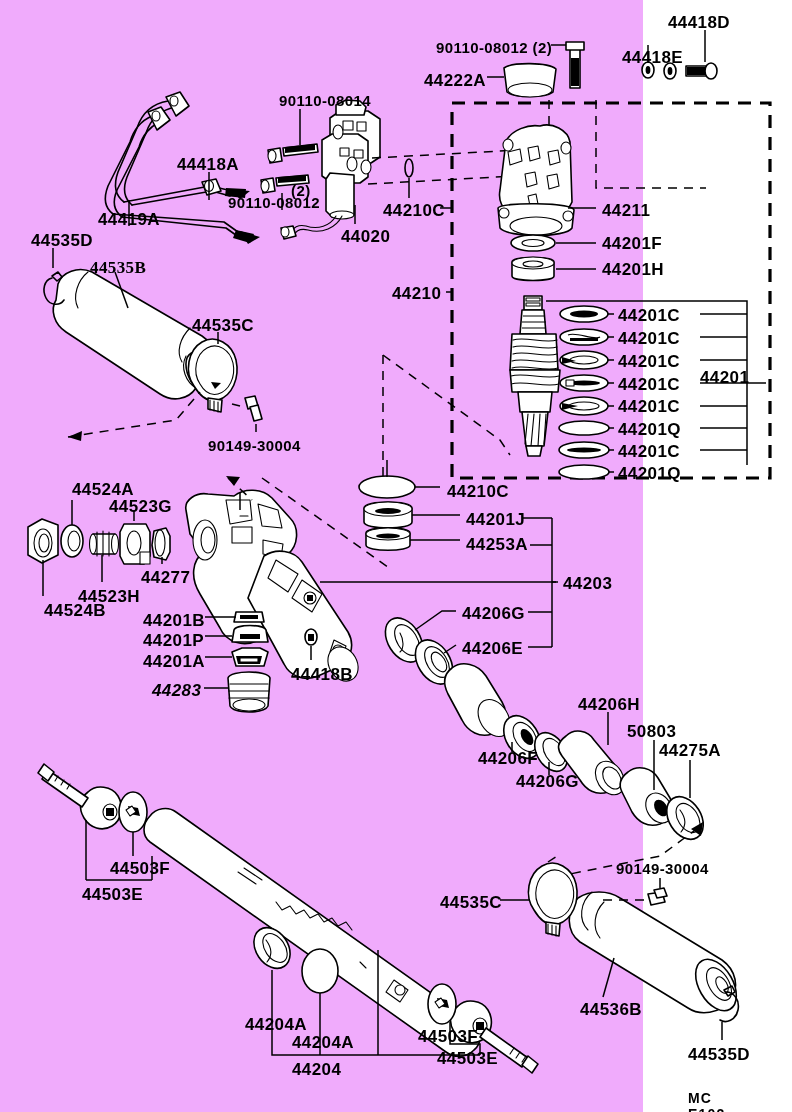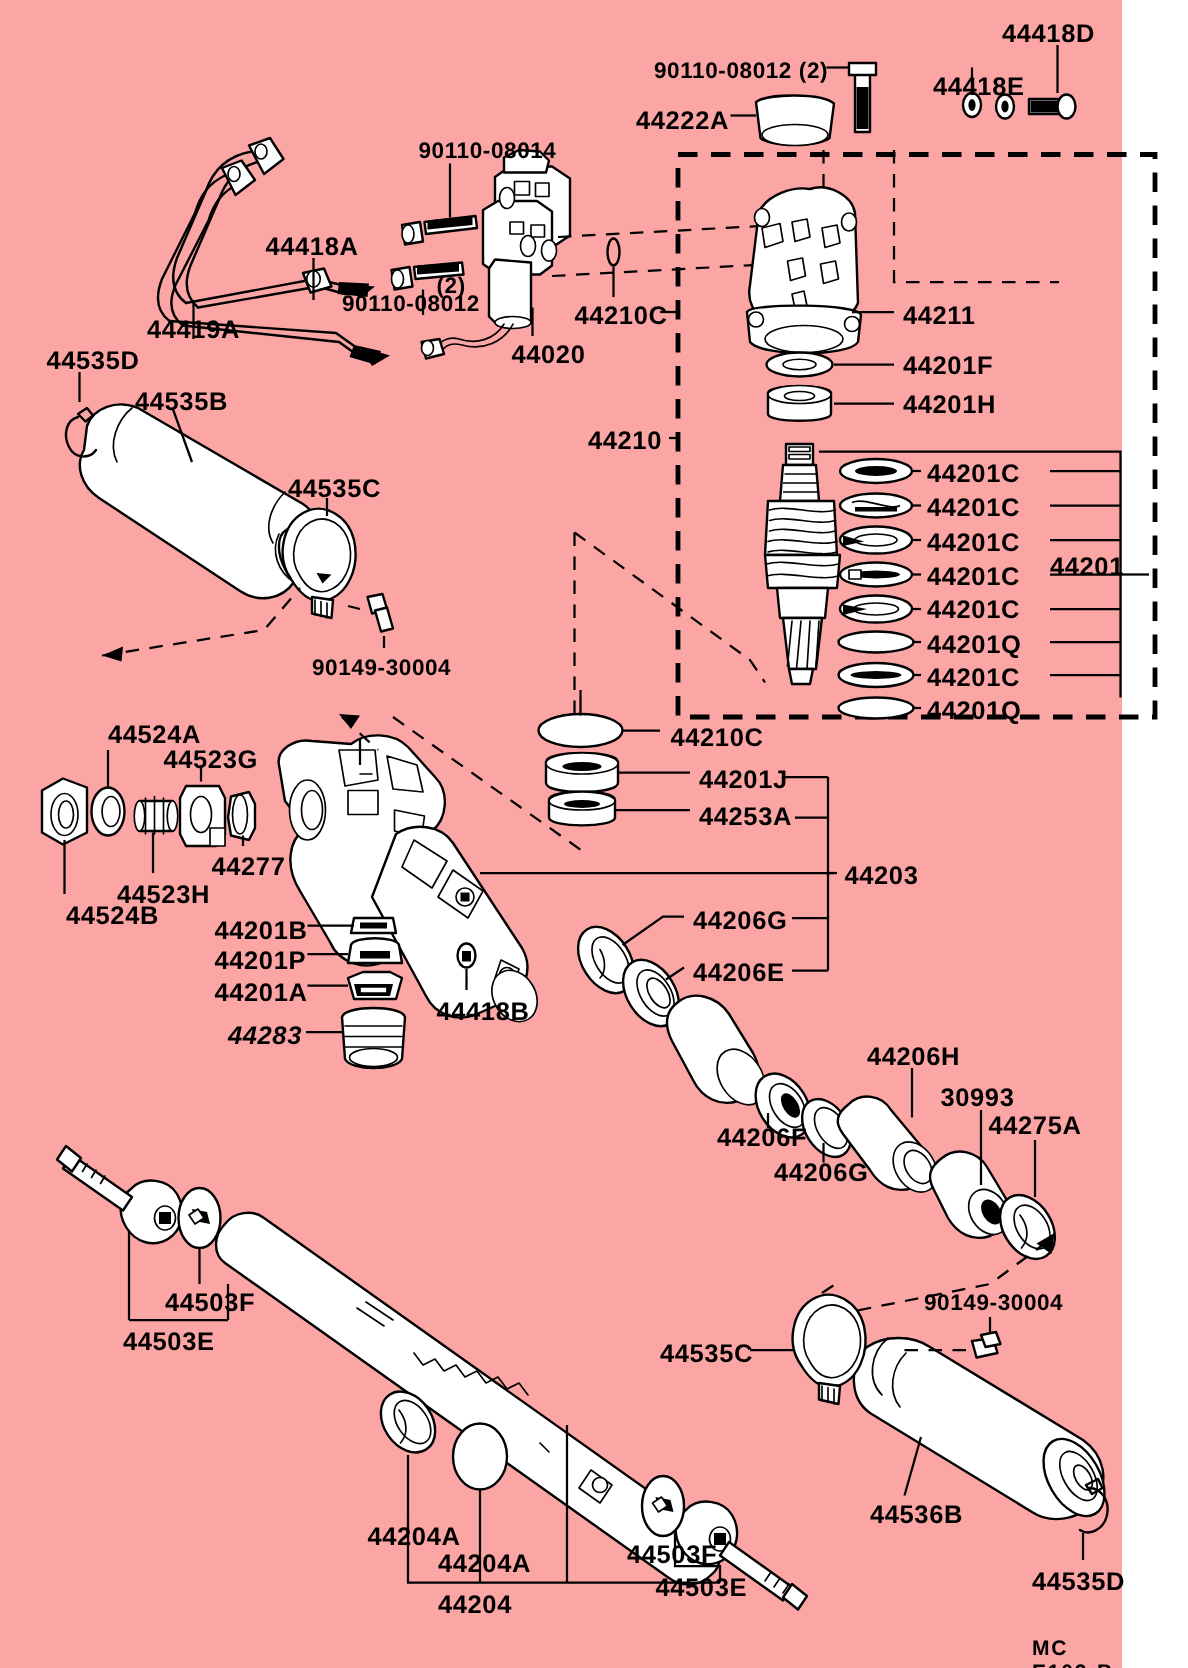--- a/index.html
+++ b/index.html
@@ -1,18 +1,18 @@
 <!DOCTYPE html>
 <html><head>
 <meta charset="utf-8">
 <style>
   html,body{margin:0;padding:0;background:#ffffff;}
   body{width:792px;height:1112px;overflow:hidden;
        font-family:"Liberation Sans", sans-serif;}
-  #sheet{position:relative;width:748px;height:1112px;background:#fca5a5;}
+  #sheet{position:relative;width:643px;height:1112px;background:#f0abfc;}
   #art{position:absolute;left:0;top:0;width:792px;height:1112px;}
   .lbl{position:absolute;font-family:"Liberation Sans", sans-serif;
        font-weight:bold;color:#000;white-space:nowrap;
        letter-spacing:0.4px;}
   .l17{font-size:17px;}
   .l15{font-size:15px;text-align:right;}
   .foot{position:absolute;font-size:14px;font-weight:bold;letter-spacing:1.2px;}
 </style>
 </head>
 <body>
@@ -579,21 +579,21 @@
       <div class="lbl l17" style="left: 177px; top: 155px;">44418A</div>
       <div class="lbl l15" style="left: 291px; top: 182px;">(2)</div>
       <div class="lbl l15" style="left: 228px; top: 194px;">90110-08012</div>
       <div class="lbl l17" style="left: 383px; top: 201px;">44210C</div>
       <div class="lbl l17" style="left: 602px; top: 201px;">44211</div>
       <div class="lbl l17" style="left: 98px; top: 210px;">44419A</div>
       <div class="lbl l17" style="left: 341px; top: 227px;">44020</div>
       <div class="lbl l17" style="left: 31px; top: 231px;">44535D</div>
       <div class="lbl l17" style="left: 602px; top: 234px;">44201F</div>
       <div class="lbl l17" style="left: 602px; top: 260px;">44201H</div>
-      <div class="lbl l17" style="left: 90px; top: 258px;">44535B</div>
+      <div class="lbl l17" style="left: 90px; top: 258px; font-family: Liberation Serif, serif;">44535B</div>
       <div class="lbl l17" style="left: 392px; top: 284px;">44210</div>
       <div class="lbl l17" style="left: 618px; top: 306px;">44201C</div>
       <div class="lbl l17" style="left: 192px; top: 316px;">44535C</div>
       <div class="lbl l17" style="left: 618px; top: 329px;">44201C</div>
       <div class="lbl l17" style="left: 618px; top: 352px;">44201C</div>
       <div class="lbl l17" style="left: 618px; top: 375px;">44201C</div>
       <div class="lbl l17" style="left: 700px; top: 368px;">44201</div>
       <div class="lbl l17" style="left: 618px; top: 397px;">44201C</div>
       <div class="lbl l17" style="left: 618px; top: 420px;">44201Q</div>
       <div class="lbl l17" style="left: 618px; top: 442px;">44201C</div>
@@ -609,21 +609,21 @@
       <div class="lbl l17" style="left: 563px; top: 574px;">44203</div>
       <div class="lbl l17" style="left: 44px; top: 601px;">44524B</div>
       <div class="lbl l17" style="left: 143px; top: 611px;">44201B</div>
       <div class="lbl l17" style="left: 462px; top: 604px;">44206G</div>
       <div class="lbl l17" style="left: 143px; top: 631px;">44201P</div>
       <div class="lbl l17" style="left: 462px; top: 639px;">44206E</div>
       <div class="lbl l17" style="left: 143px; top: 652px;">44201A</div>
       <div class="lbl l17" style="left: 291px; top: 665px;">44418B</div>
       <div class="lbl l17" style="left: 152px; top: 681px; font-style: italic;">44283</div>
       <div class="lbl l17" style="left: 578px; top: 695px;">44206H</div>
-      <div class="lbl l17" style="left: 627px; top: 722px;">30993</div>
+      <div class="lbl l17" style="left: 627px; top: 722px;">50803</div>
       <div class="lbl l17" style="left: 659px; top: 741px;">44275A</div>
       <div class="lbl l17" style="left: 478px; top: 749px;">44206F</div>
       <div class="lbl l17" style="left: 516px; top: 772px;">44206G</div>
       <div class="lbl l15" style="left: 616px; top: 860px;">90149-30004</div>
       <div class="lbl l17" style="left: 110px; top: 859px;">44503F</div>
       <div class="lbl l17" style="left: 440px; top: 893px;">44535C</div>
       <div class="lbl l17" style="left: 82px; top: 885px;">44503E</div>
       <div class="lbl l17" style="left: 245px; top: 1015px;">44204A</div>
       <div class="lbl l17" style="left: 580px; top: 1000px;">44536B</div>
       <div class="lbl l17" style="left: 418px; top: 1027px;">44503F</div>

